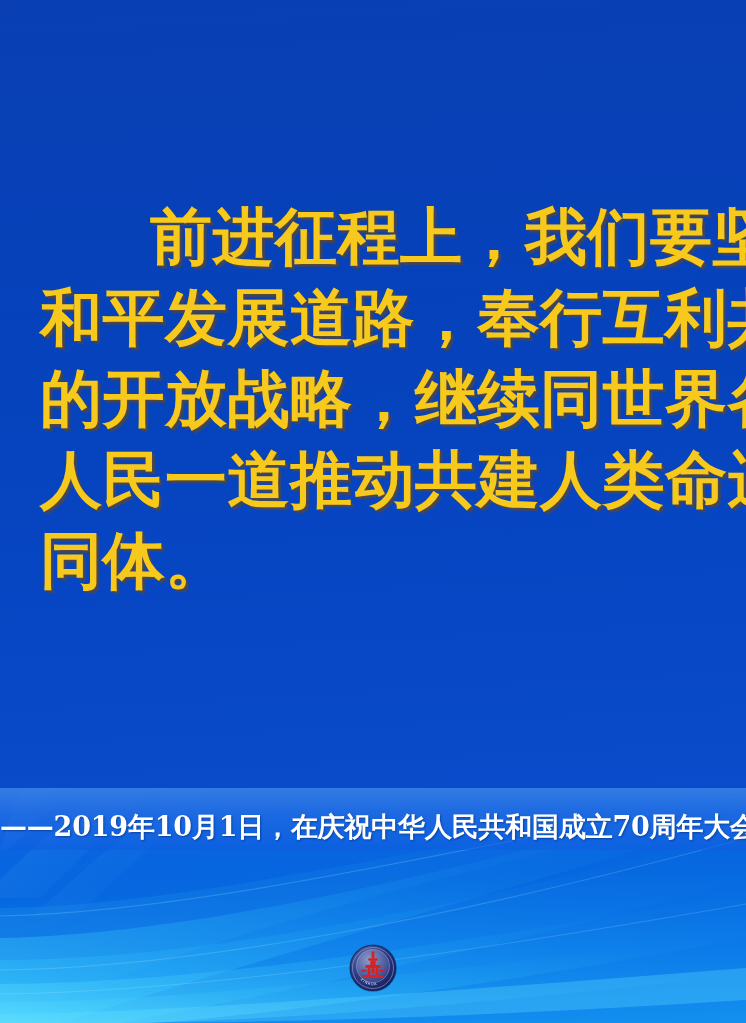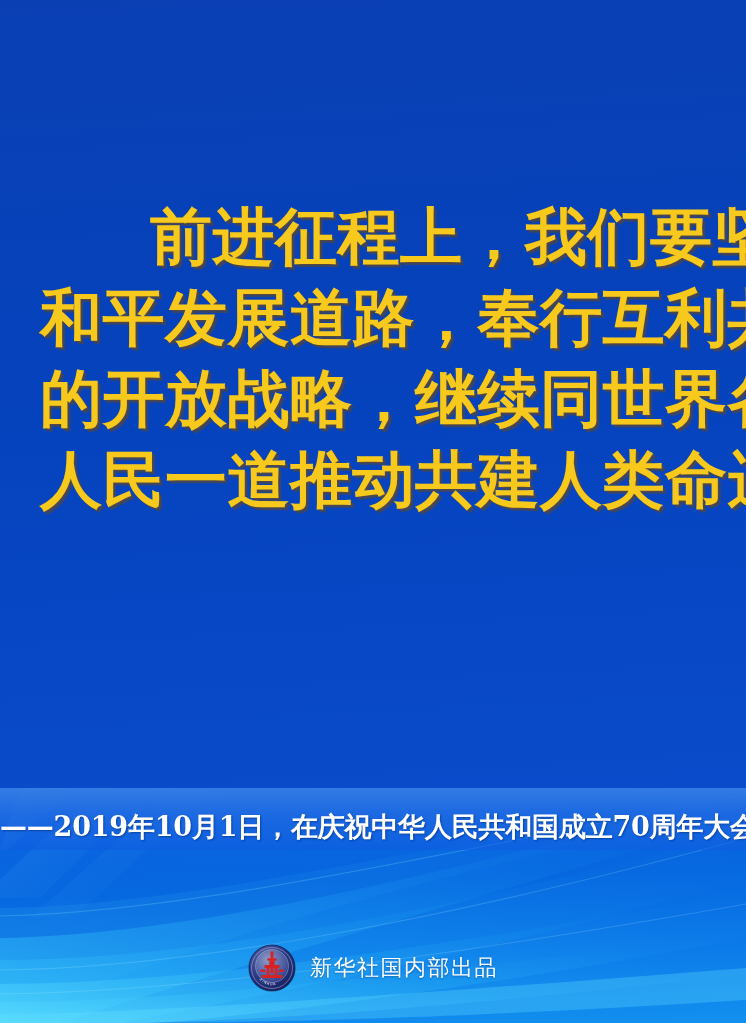--- a/index.html
+++ b/index.html
@@ -160,20 +160,21 @@
     </svg>
   </div>
 
   <div class="caption-band"></div>
 
   <div class="quote">
     <span class="quote-line indent">前进征程上，我们要坚持</span>
     <span class="quote-line">和平发展道路，奉行互利共赢</span>
     <span class="quote-line">的开放战略，继续同世界各国</span>
     <span class="quote-line">人民一道推动共建人类命运共</span>
+    <span class="quote-line">同体。</span>
   </div>
 
   <div class="caption">——2019年10月1日，在庆祝中华人民共和国成立70周年大会上的讲话</div>
 
   <div class="footer">
     <div class="logo">
       <svg viewBox="0 0 48 48" width="48" height="48">
         <defs>
           <radialGradient id="ringG" cx="35%" cy="30%" r="75%">
             <stop offset="0%" stop-color="#5a6aa8"></stop>
@@ -204,16 +205,15 @@
           <rect x="13.6" y="31.0" width="20.8" height="3.0" rx="1"></rect>
         </g>
 
         <path id="arcpath" d="M8,30 A17,17 0 0 0 40,30" fill="none" stroke="none"></path>
         <text font-family="DejaVu Sans, sans-serif" font-size="3.4" fill="#eef2ff" letter-spacing="0.9">
           <textPath href="#arcpath" startOffset="16%">XINHUA</textPath>
         </text>
         <circle cx="24" cy="24" r="23" fill="none" stroke="#0d1646" stroke-width="1.2" opacity="0.6"></circle>
       </svg>
     </div>
-    <div class="footer-text">新华社国内部出品</div>
   </div>
 
 </div>
 
 </body></html>

